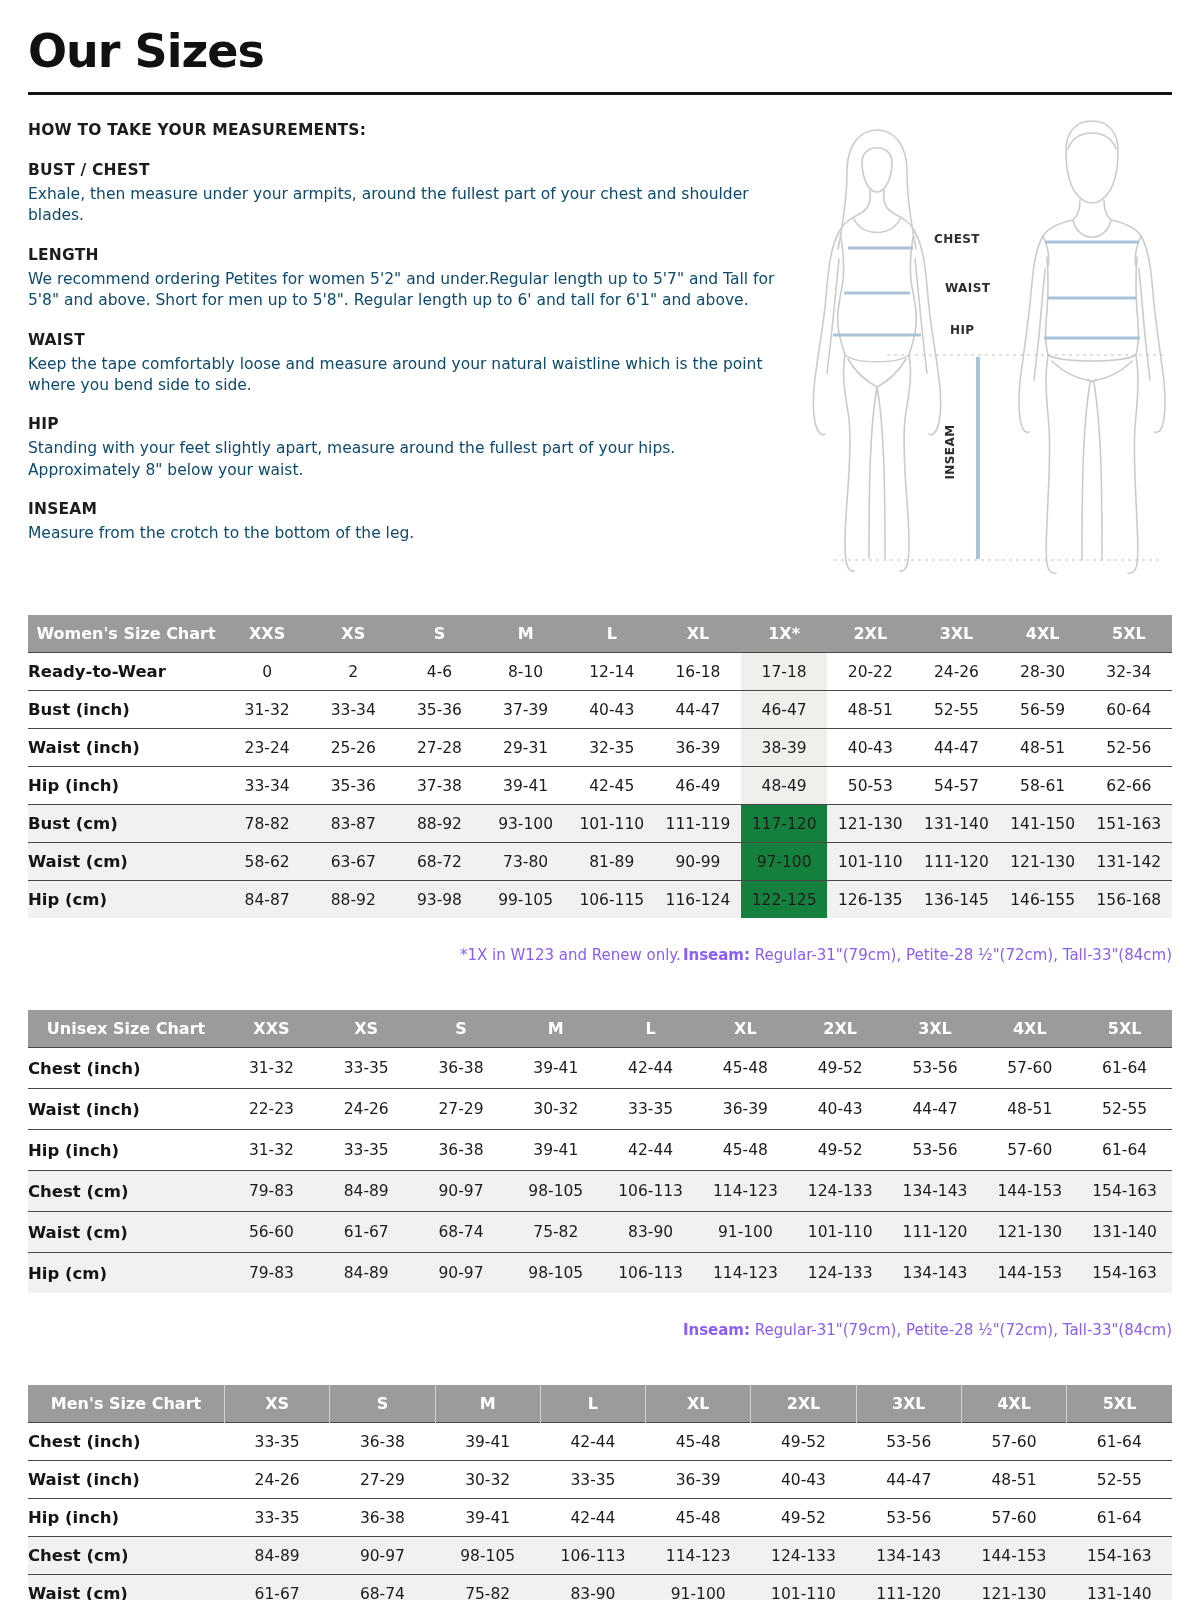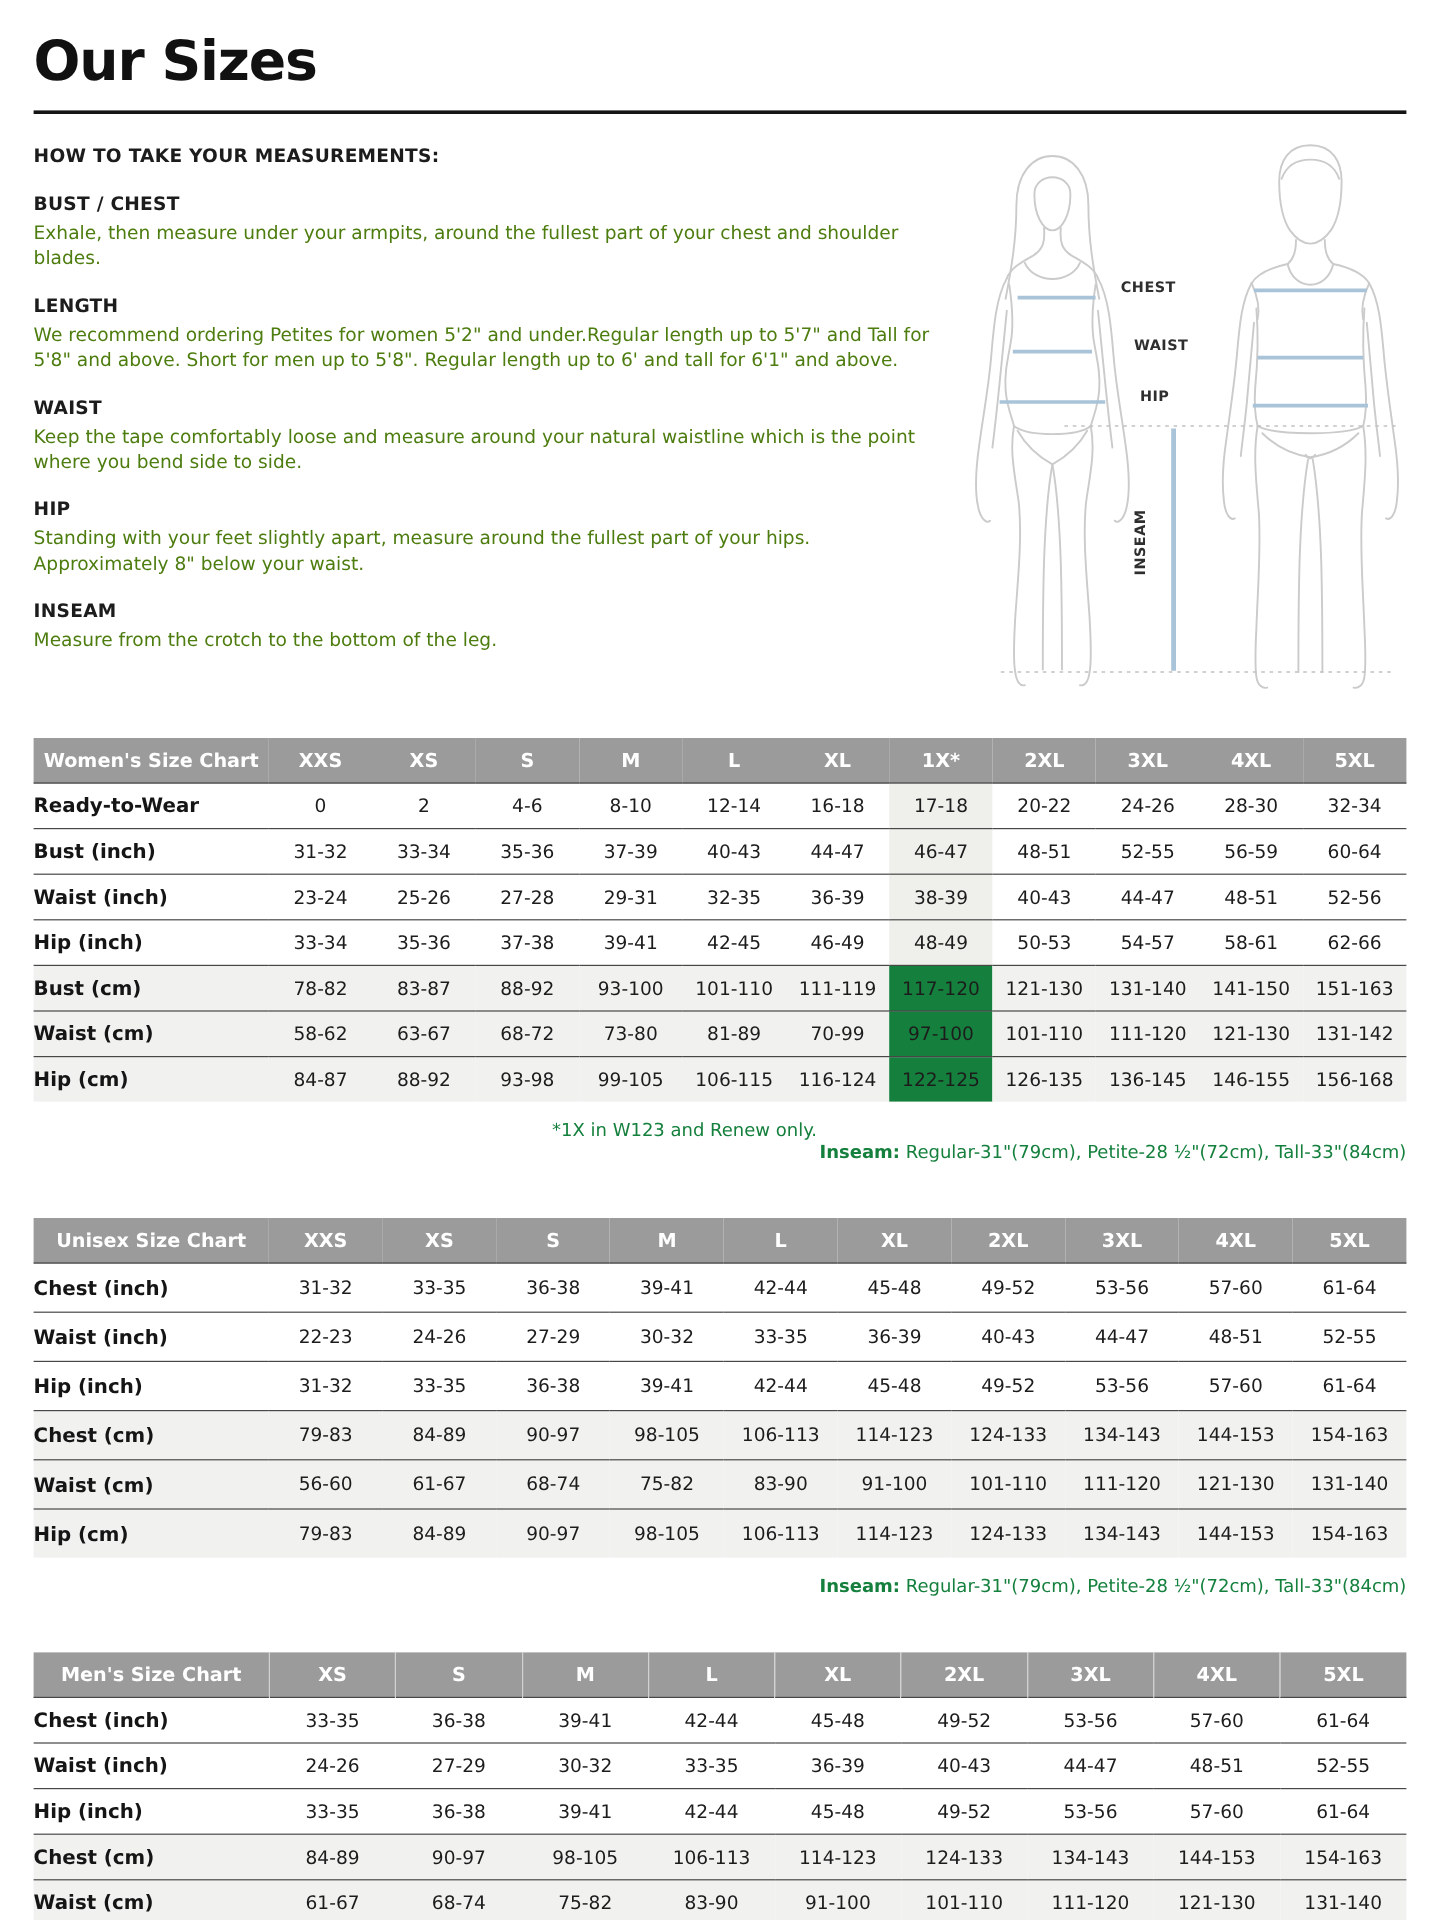--- a/index.html
+++ b/index.html
@@ -7,21 +7,21 @@
   .page{width:1144px;margin:0 auto;padding-top:24px;}
 
   .page-title{font-size:46px;font-weight:800;letter-spacing:-1px;color:#111;margin:0;}
   .title-rule{border:none;border-top:3px solid #151515;margin:14px 0 0;}
 
   .top{position:relative;margin-top:26px;min-height:472px;}
   .intro{width:752px;}
   .intro-heading{font-size:15.5px;font-weight:bold;letter-spacing:.2px;margin:0 0 22px;}
   .sec{margin-bottom:19px;}
   .sec h3{font-size:15.5px;font-weight:bold;letter-spacing:.2px;margin:0 0 5px;}
-  .sec p{font-size:15.5px;line-height:1.38;margin:0;color:#4d7c0f;}
+  .sec p{font-size:15.5px;line-height:1.38;margin:0;color:#0c4a6e;}
 
   .figure{position:absolute;top:-14px;right:0;width:390px;height:480px;}
   .figure svg{position:absolute;left:0;top:0;}
   .fig-label{position:absolute;font-size:12px;font-weight:bold;color:#2e2e2e;letter-spacing:.4px;}
   .lbl-chest{left:152px;top:125px;}
   .lbl-waist{left:163px;top:174px;}
   .lbl-hip{left:168px;top:216px;}
   .lbl-inseam{left:132px;top:338px;width:72px;text-align:center;transform:rotate(-90deg);}
 
   .table-block{margin-top:46px;}
@@ -30,21 +30,21 @@
   .size-table th:first-child,.size-table td:first-child{width:196px;}
   .size-table thead th{background:#9b9b9b;color:#fff;font-size:16px;font-weight:bold;height:37px;padding:0;text-align:center;}
   .size-table tbody td{text-align:center;font-size:15.5px;height:37px;padding:0;border-top:1.5px solid #474747;}
   .size-table tbody td.lbl{text-align:left;padding-right:16px;font-weight:bold;font-size:16.5px;color:#151515;}
   .size-table tr.shaded td{background:#f1f1ef;}
   .size-table td.hl{background:#efefec;}
   .size-table tr.shaded td.hl{background:#15803d;}
   .size-table.men thead th + th{border-left:1px solid rgba(255,255,255,.55);}
   .size-table.unisex tbody td{height:40px;}
 
-  .tbl-note{display:flex;font-size:15px;margin-top:15px;color:#15803d;flex-direction:column;}
+  .tbl-note{display:flex;font-size:15px;margin-top:28px;color:#8b5cf6;}
   .tbl-note .left{margin-left:432px;}
   .tbl-note .right{margin-left:auto;}
   .tbl-note strong{font-weight:bold;}
 </style>
 </head>
 <body>
 
 <div class="page">
 
   <h1 class="page-title">Our Sizes</h1>
@@ -233,21 +233,21 @@
             <td>141-150</td>
             <td>151-163</td>
           </tr>
           <tr class="shaded">
             <td class="lbl">Waist (cm)</td>
             <td>58-62</td>
             <td>63-67</td>
             <td>68-72</td>
             <td>73-80</td>
             <td>81-89</td>
-            <td>70-99</td>
+            <td>90-99</td>
             <td class="hl">97-100</td>
             <td>101-110</td>
             <td>111-120</td>
             <td>121-130</td>
             <td>131-142</td>
           </tr>
           <tr class="shaded">
             <td class="lbl">Hip (cm)</td>
             <td>84-87</td>
             <td>88-92</td>

